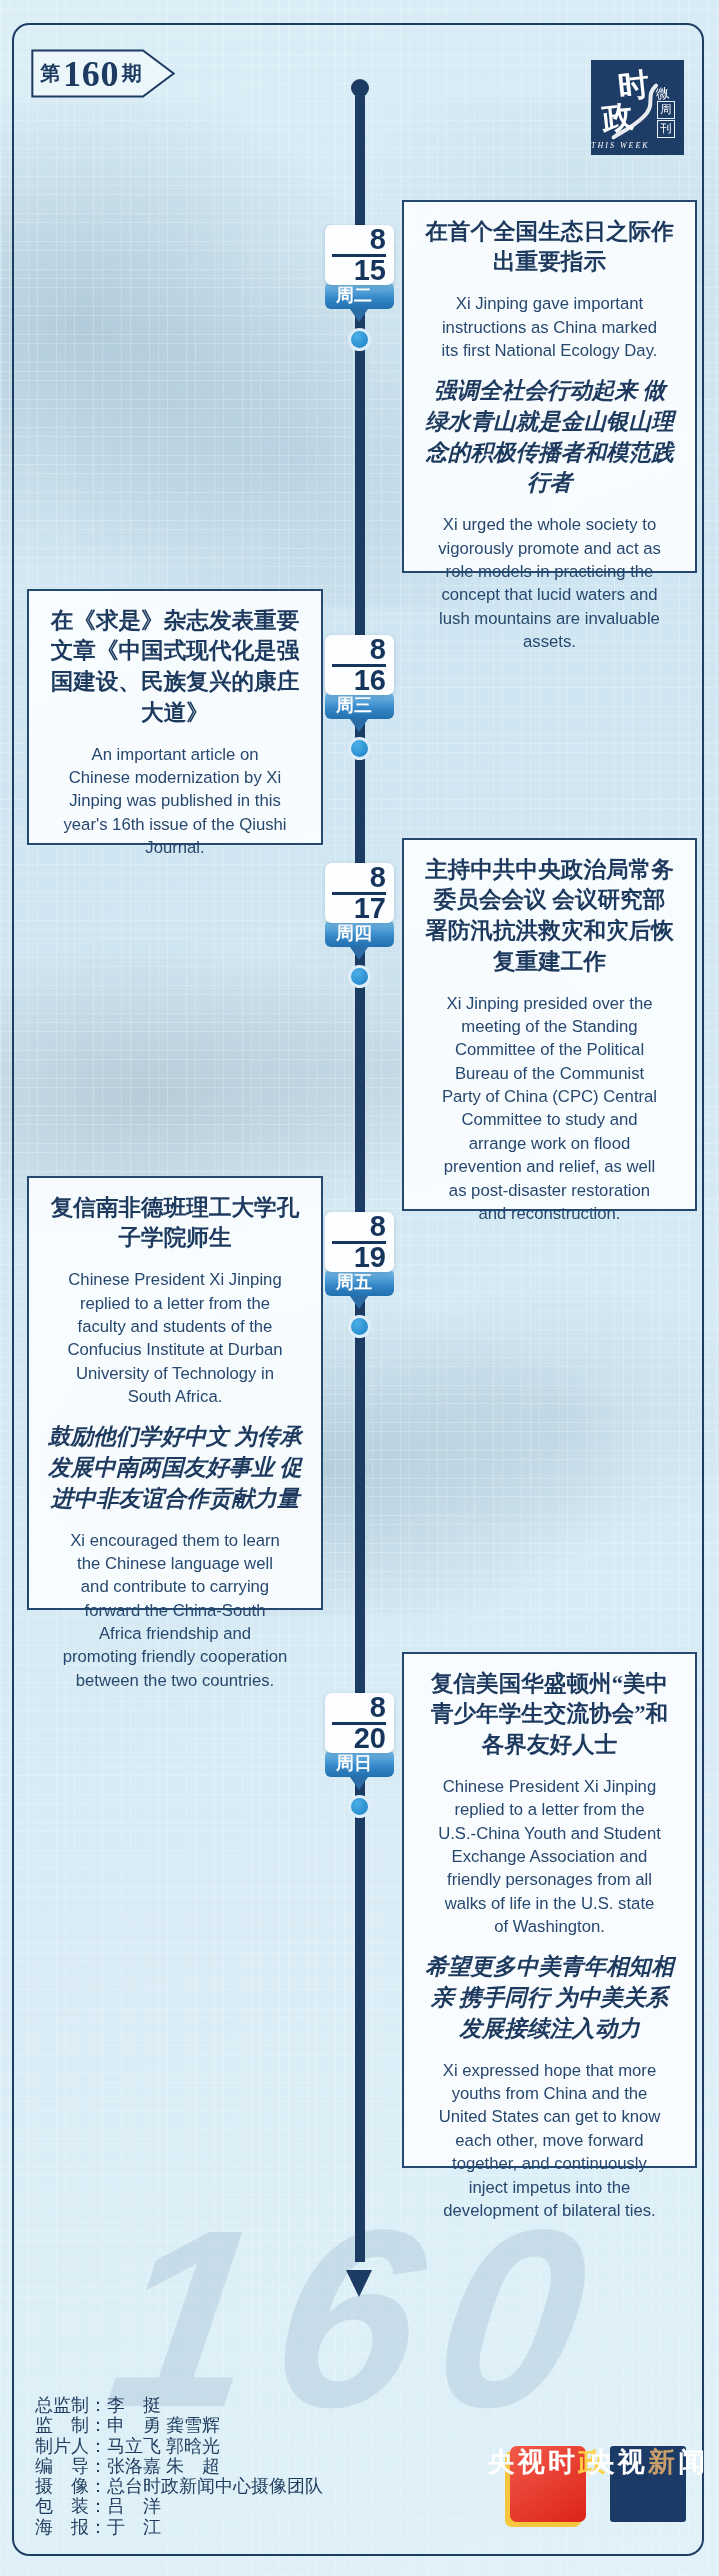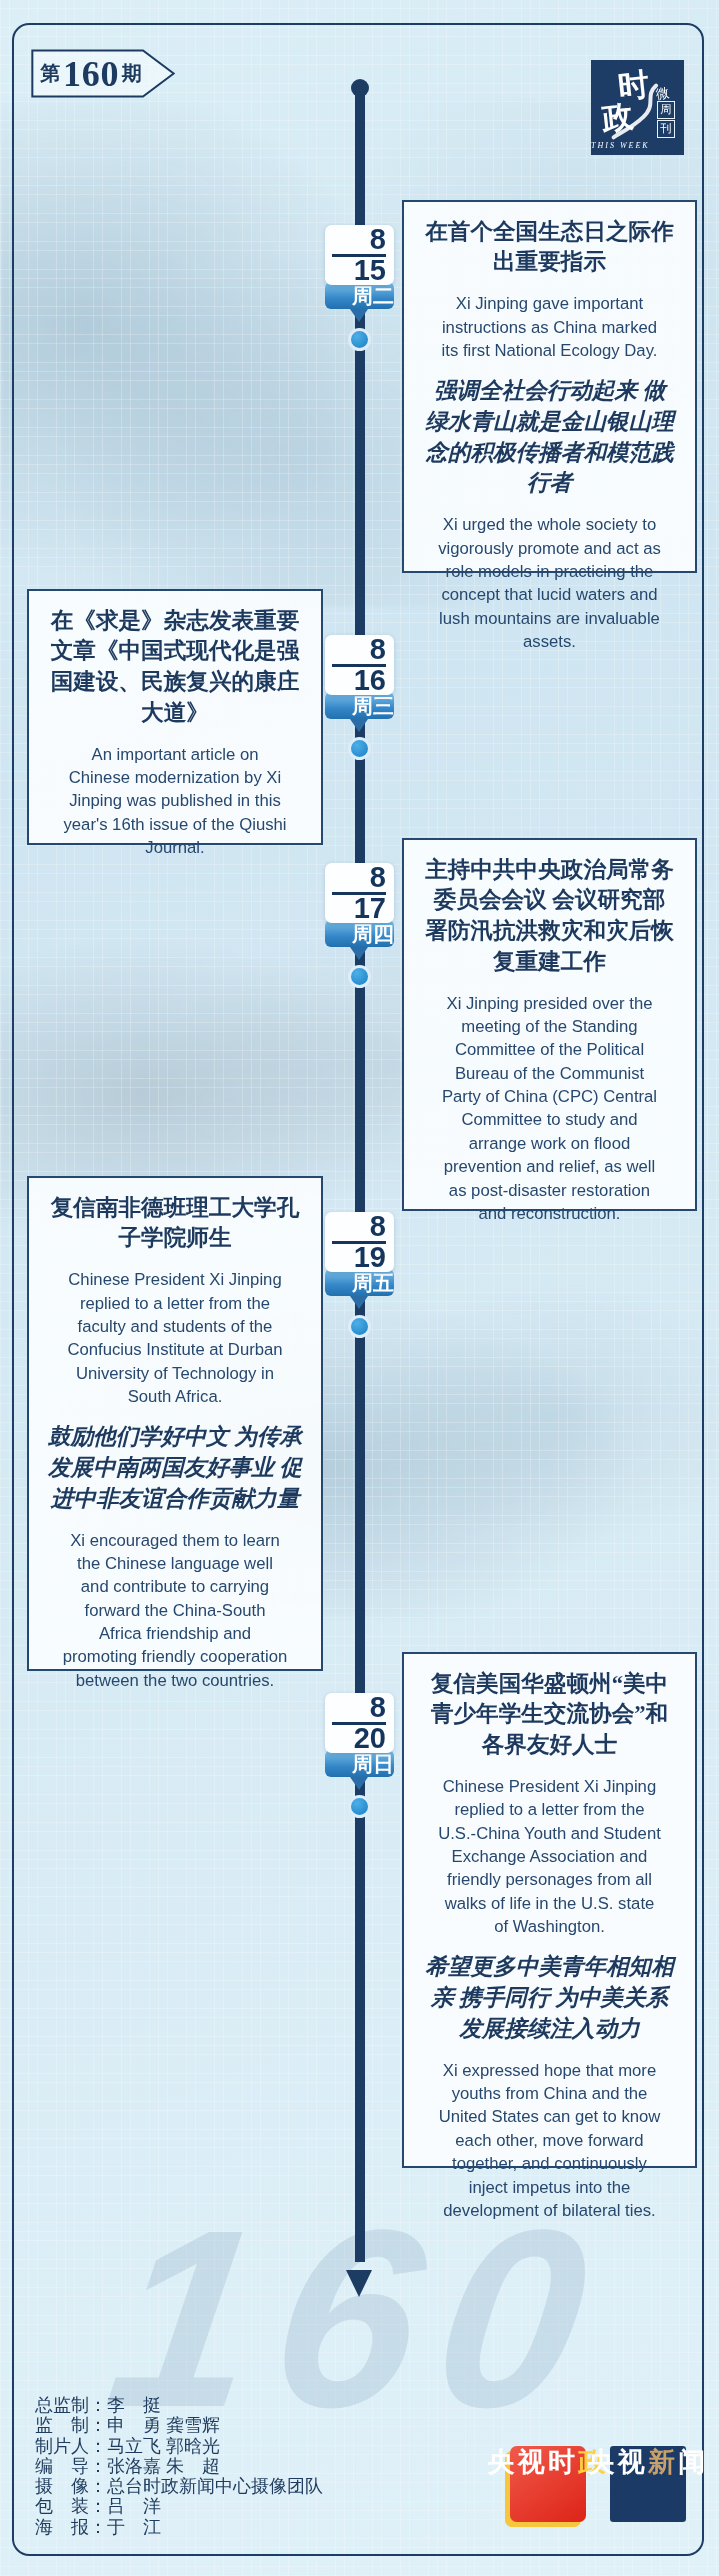--- a/index.html
+++ b/index.html
@@ -65,22 +65,22 @@
   .tl-dot{position:absolute; left:348px; width:17.3px; height:17.3px; border-radius:50%;
     background:radial-gradient(circle at 35% 30%, #4db0e8, #1a7fc4); border:3.3px solid #ddeefa;}
   
   .date-badge{position:absolute; left:325px; width:69px;}
   .db-box{position:relative; z-index:2; height:60px; background:#fdfeff; border-radius:6.7px;
     box-shadow:0 1.3px 4px rgba(30,60,100,.18); text-align:right; padding:1.3px 8px 0 0; box-sizing:border-box;}
   .db-m,.db-d{font-size:29px; font-weight:bold; color:#16355c; line-height:27px; display:block;}
   .db-rule{height:2.7px; background:#16355c; border:none; margin:0.7px 0 0.7px 6.7px;}
   .db-tag{position:relative; z-index:1; margin-top:-2.7px; height:27px; border-radius:6px;
     background:linear-gradient(180deg,#7ec2ea 0%,#3587c8 60%,#2270ae 100%);
-    color:#fff; font-weight:bold; font-size:21px; line-height:27px; text-align:right;
-    padding-right:0; box-sizing:border-box;}
+    color:#fff; font-weight:bold; font-size:18px; line-height:27px; text-align:right;
+    padding-right:22px; box-sizing:border-box;}
   .db-pointer{position:absolute; left:25px; top:84px; width:0; height:0;
     border-left:9.3px solid transparent; border-right:9.3px solid transparent; border-top:13.3px solid #2b6ca6;}
   
   .card{position:absolute; background:rgba(250,253,255,.93); border:2px solid #24486f;
     padding:14.7px 18.7px; box-sizing:border-box;text-align:center;}
   .card .zh{font-family:"Liberation Serif",serif; font-weight:bold; color:#1d3a5e;
     font-size:22.6px; line-height:1.36; margin:0 0 5.3px;}
   .card .zh.second{font-style:italic;}
   .card .en{color:#27486e; font-size:16.7px; line-height:1.4; margin:14px;}
   
@@ -199,21 +199,21 @@
   <div class="card" style="left:27px; top:589px; width:296px; height:256px;">
     <h2 class="zh">在《求是》杂志发表重要文章《中国式现代化是强国建设、民族复兴的康庄大道》</h2>
     <p class="en">An important article on Chinese modernization by Xi Jinping was published in this year's 16th issue of the Qiushi Journal.</p>
   </div>
 
   <div class="card" style="left:402px; top:838px; width:295px; height:373px;">
     <h2 class="zh">主持中共中央政治局常务委员会会议 会议研究部署防汛抗洪救灾和灾后恢复重建工作</h2>
     <p class="en">Xi Jinping presided over the meeting of the Standing Committee of the Political Bureau of the Communist Party of China (CPC) Central Committee to study and arrange work on flood prevention and relief, as well as post-disaster restoration and reconstruction.</p>
   </div>
 
-  <div class="card" style="left:27px; top:1176px; width:296px; height:495px;">
+  <div class="card" style="left:27px; top:1176px; width:296px; height:434px;">
     <h2 class="zh">复信南非德班理工大学孔子学院师生</h2>
     <p class="en">Chinese President Xi Jinping replied to a letter from the faculty and students of the Confucius Institute at Durban University of Technology in South Africa.</p>
     <h2 class="zh second">鼓励他们学好中文 为传承发展中南两国友好事业 促进中非友谊合作贡献力量</h2>
     <p class="en">Xi encouraged them to learn the Chinese language well and contribute to carrying forward the China-South Africa friendship and promoting friendly cooperation between the two countries.</p>
   </div>
 
   <div class="card" style="left:402px; top:1652px; width:295px; height:516px;">
     <h2 class="zh">复信美国华盛顿州“美中青少年学生交流协会”和各界友好人士</h2>
     <p class="en">Chinese President Xi Jinping replied to a letter from the U.S.-China Youth and Student Exchange Association and friendly personages from all walks of life in the U.S. state of Washington.</p>
     <h2 class="zh second">希望更多中美青年相知相亲 携手同行 为中美关系发展接续注入动力</h2>

